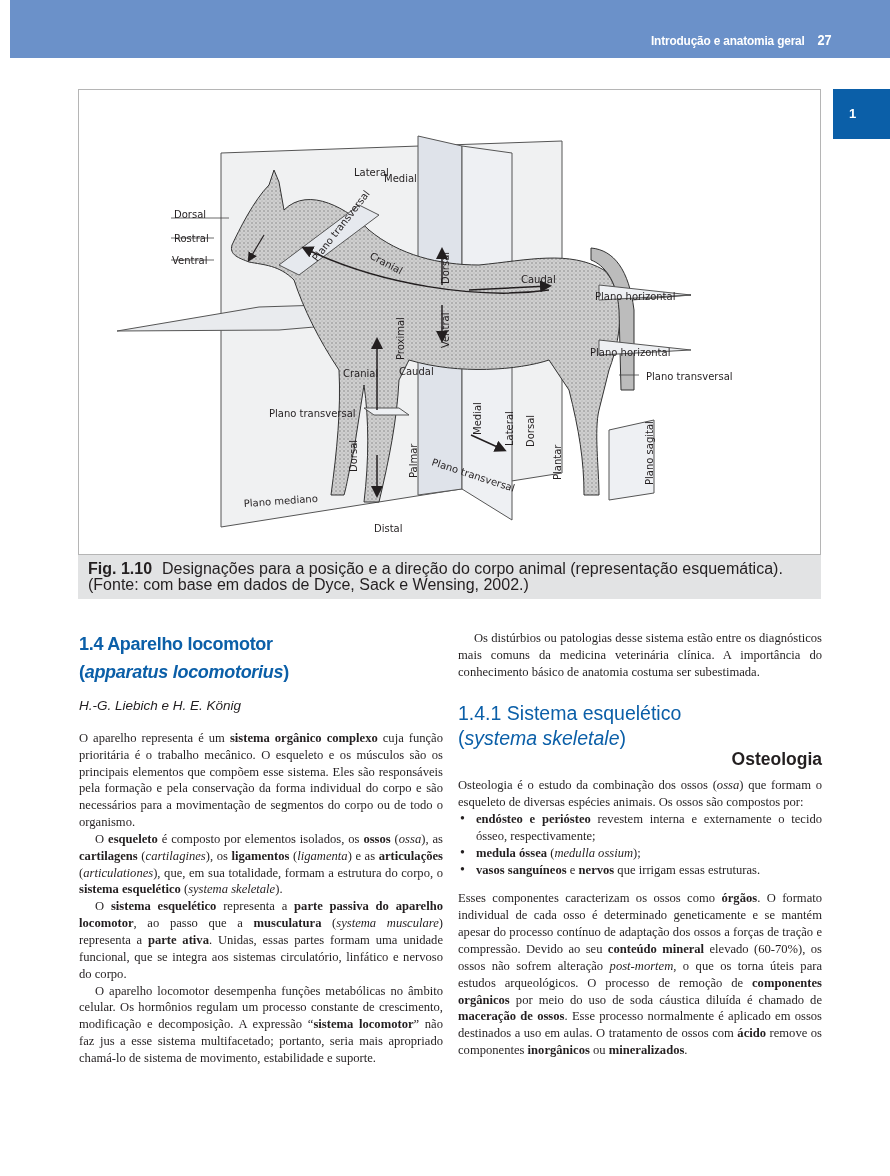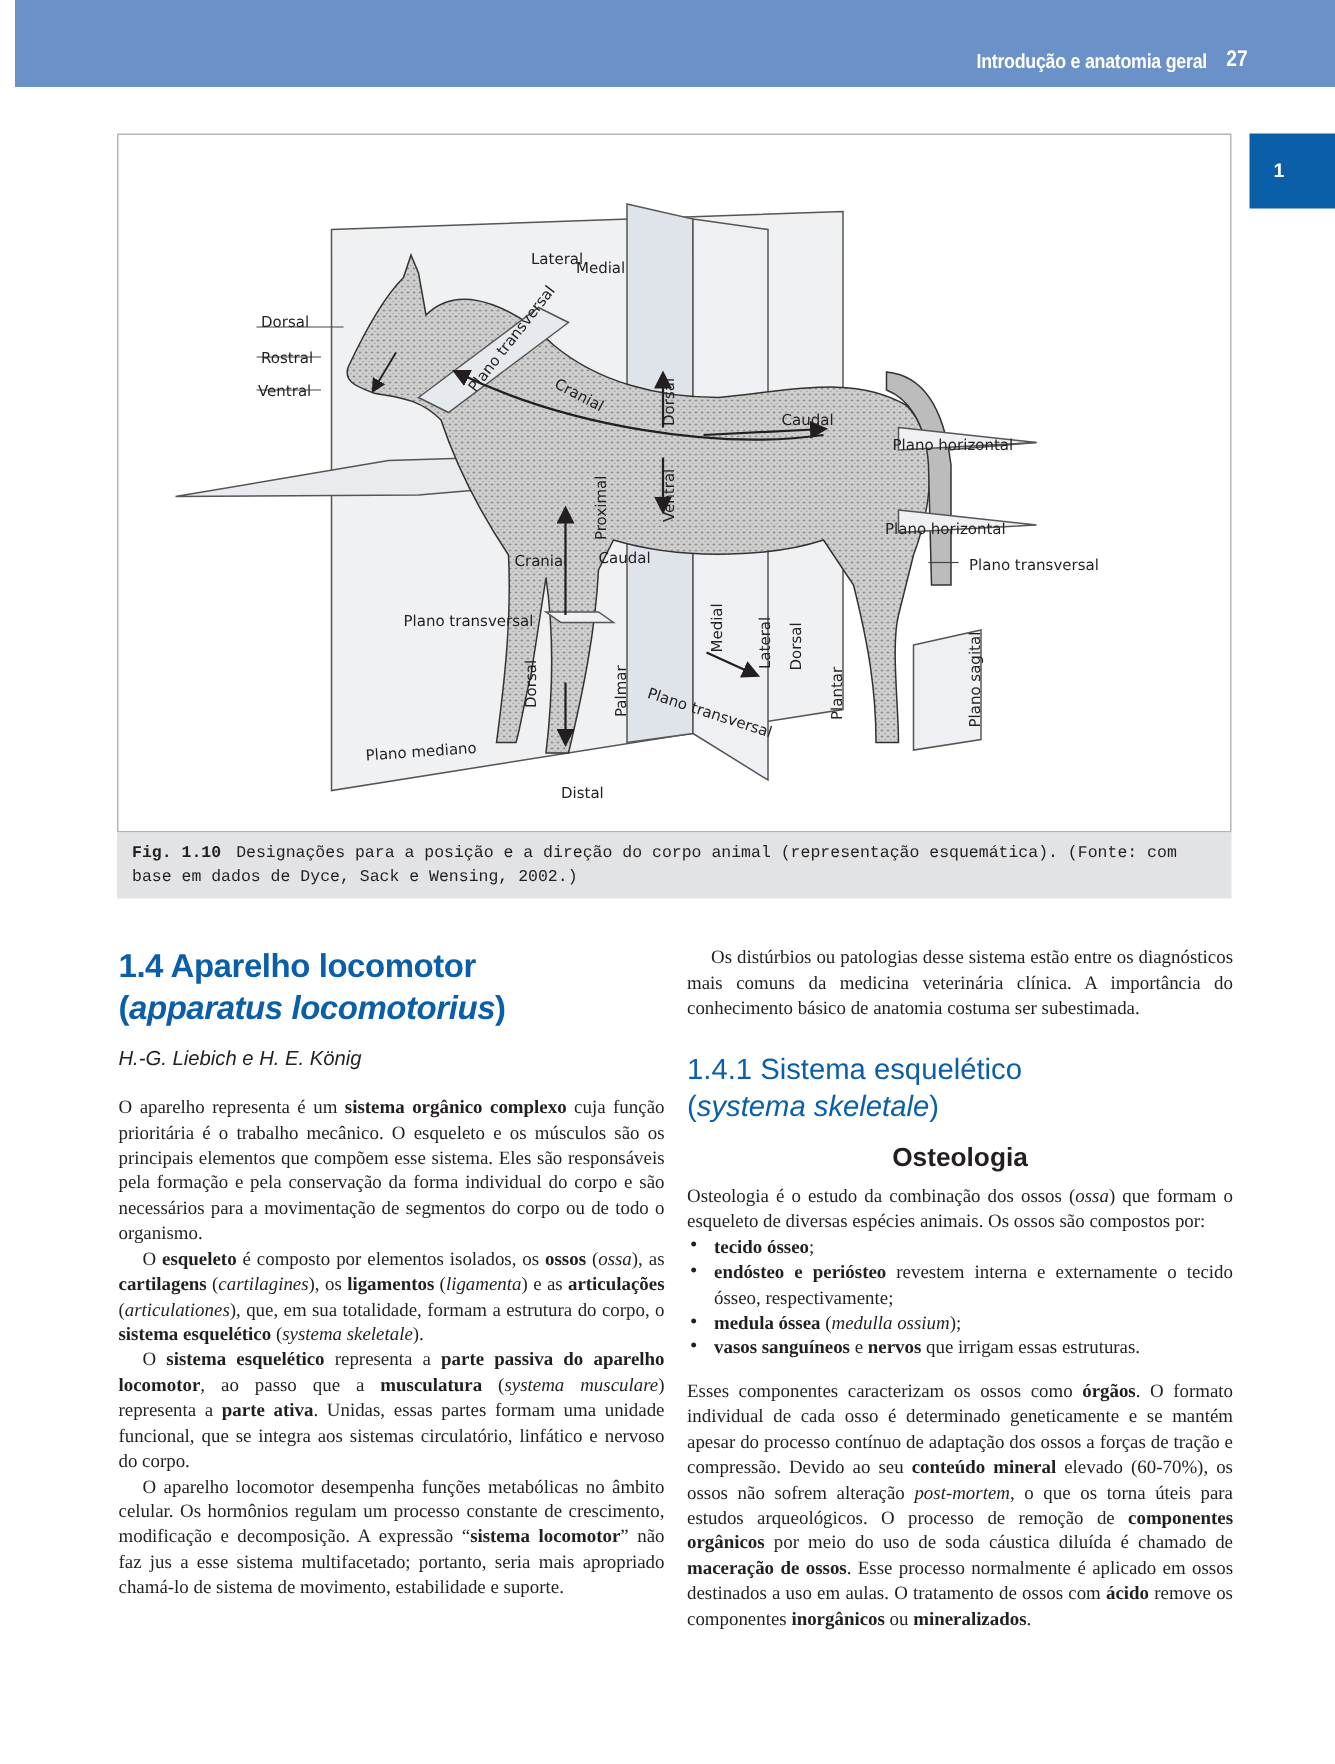--- a/index.html
+++ b/index.html
@@ -7,36 +7,36 @@
   body { position: relative; font-family: "Liberation Serif", serif; color: #231f20; }
 
   .header-band { position: absolute; left: 0; top: 0; width: 890px; height: 58px; background: #6b91c9; margin-left: 10px; }
   .running-title { position: absolute; right: 95px; top: 33px; color: #fff; font-family: "Liberation Sans", sans-serif; font-weight: bold; font-size: 13.5px; letter-spacing: -0.2px; transform: scaleX(0.88); transform-origin: right center; }
   .page-number { position: absolute; right: 68px; top: 31px; color: #fff; font-family: "Liberation Sans", sans-serif; font-weight: bold; font-size: 15px; transform: scaleX(0.85); transform-origin: right center; }
 
   .chapter-tab { position: absolute; left: 833px; top: 89px; width: 57px; height: 50px; background: #0b5fa8; color: #fff; font-family: "Liberation Sans", sans-serif; font-weight: bold; font-size: 13px; padding: 17px 0 0 16px; }
 
   .figure-frame { position: absolute; left: 78px; top: 89px; width: 743px; height: 466px; border: 1.5px solid #b5b5b5; background: #fff; }
   .figure-svg { position: absolute; left: 0; top: 0; }
-  .caption { position: absolute; left: 78px; top: 555px; width: 743px; height: 44px; background: #e2e3e4; padding: 6px 10px; font-family: Liberation Mono, monospace; font-size: 11px; line-height: 16px; color: #231f20; }
+  .caption { position: absolute; left: 78px; top: 555px; width: 743px; height: 44px; background: #e2e3e4; padding: 6px 10px; font-family: Liberation Sans, sans-serif; font-size: 16px; line-height: 16px; color: #231f20; }
   .caption .fig-label { font-weight: bold; margin-right: 10px; }
 
   .col { position: absolute; width: 364px; font-size: 12.6px; line-height: 16.85px; text-align: justify; }
   .col-left { left: 79px; top: 630px; }
   .col-right { left: 458px; top: 630px; }
 
-  .h-section { font-family: "Liberation Sans", sans-serif; color: #0b5fa8; font-size: 22px; line-height: 28px; font-weight: bold; letter-spacing: -0.3px; text-align: left; }
+  .h-section { font-family: "Liberation Sans", sans-serif; color: #0b5fa8; font-size: 18px; line-height: 28px; font-weight: bold; letter-spacing: -0.3px; text-align: left; }
   .h-section i { font-style: italic; }
   .author { font-family: "Liberation Sans", sans-serif; font-style: italic; font-size: 13.5px; margin-top: 12px; margin-bottom: 15px; text-align: left; }
   p.par { text-indent: 0; margin: 0; }
   p.par.ind { text-indent: 16px; }
   b { font-weight: bold; }
   .h-sub { font-family: "Liberation Sans", sans-serif; color: #0b5fa8; font-size: 19.5px; line-height: 25px; font-weight: normal; margin-top: 20px; text-align: left; }
   .h-sub i { font-style: italic; }
-  .h-topic { font-family: "Liberation Sans", sans-serif; color: #231f20; font-size: 17.5px; font-weight: bold; margin-top: 12px; margin-bottom: 10px; text-align: center; }
+  .h-topic { font-family: "Liberation Sans", sans-serif; color: #231f20; font-size: 17.5px; font-weight: bold; margin-top: 0; margin-bottom: 10px; text-align: right; }
   ul.bullets { list-style: none; margin: 0; }
   ul.bullets li { position: relative; padding-left: 18px; }
   ul.bullets li::before { content: "\2022"; position: absolute; left: 2px; top: 0; font-size: 14px; }
   .gap { height: 12px; }
 
   .lbl { font-family: "DejaVu Sans", sans-serif; font-size: 10px; fill: #231f20; }
 </style>
 </head>
 <body>
 
@@ -141,20 +141,19 @@
 
 <div class="col col-right">
   <p class="par ind">Os distúrbios ou patologias desse sistema estão entre os diagnósticos mais comuns da medicina veterinária clínica. A importância do conhecimento básico de anatomia costuma ser subestimada.</p>
   <div class="h-sub">
     <div>1.4.1  Sistema esquelético</div>
     <div><span>(</span><i>systema skeletale</i><span>)</span></div>
   </div>
   <div class="h-topic">Osteologia</div>
   <p class="par"><span>Osteologia é o estudo da combinação dos ossos (</span><i>ossa</i><span>) que formam o esqueleto de diversas espécies animais. Os ossos são compostos por:</span></p>
   <ul class="bullets">
-    <li><b>tecido ósseo</b><span>;</span></li>
     <li><b>endósteo e periósteo</b><span> revestem interna e externamente o tecido ósseo, respectivamente;</span></li>
     <li><b>medula óssea</b><span> (</span><i>medulla ossium</i><span>);</span></li>
     <li><b>vasos sanguíneos</b><span> e </span><b>nervos</b><span> que irrigam essas estruturas.</span></li>
   </ul>
   <div class="gap"></div>
   <p class="par"><span>Esses componentes caracterizam os ossos como </span><b>órgãos</b><span>. O formato individual de cada osso é determinado geneticamente e se mantém apesar do processo contínuo de adaptação dos ossos a forças de tração e compressão. Devido ao seu </span><b>conteúdo mineral</b><span> elevado (60-70%), os ossos não sofrem alteração </span><i>post-mortem</i><span>, o que os torna úteis para estudos arqueológicos. O processo de remoção de </span><b>componentes orgânicos</b><span> por meio do uso de soda cáustica diluída é chamado de </span><b>maceração de ossos</b><span>. Esse processo normalmente é aplicado em ossos destinados a uso em aulas. O tratamento de ossos com </span><b>ácido</b><span> remove os componentes </span><b>inorgânicos</b><span> ou </span><b>mineralizados</b><span>.</span></p>
 </div>
 
 </body></html>

